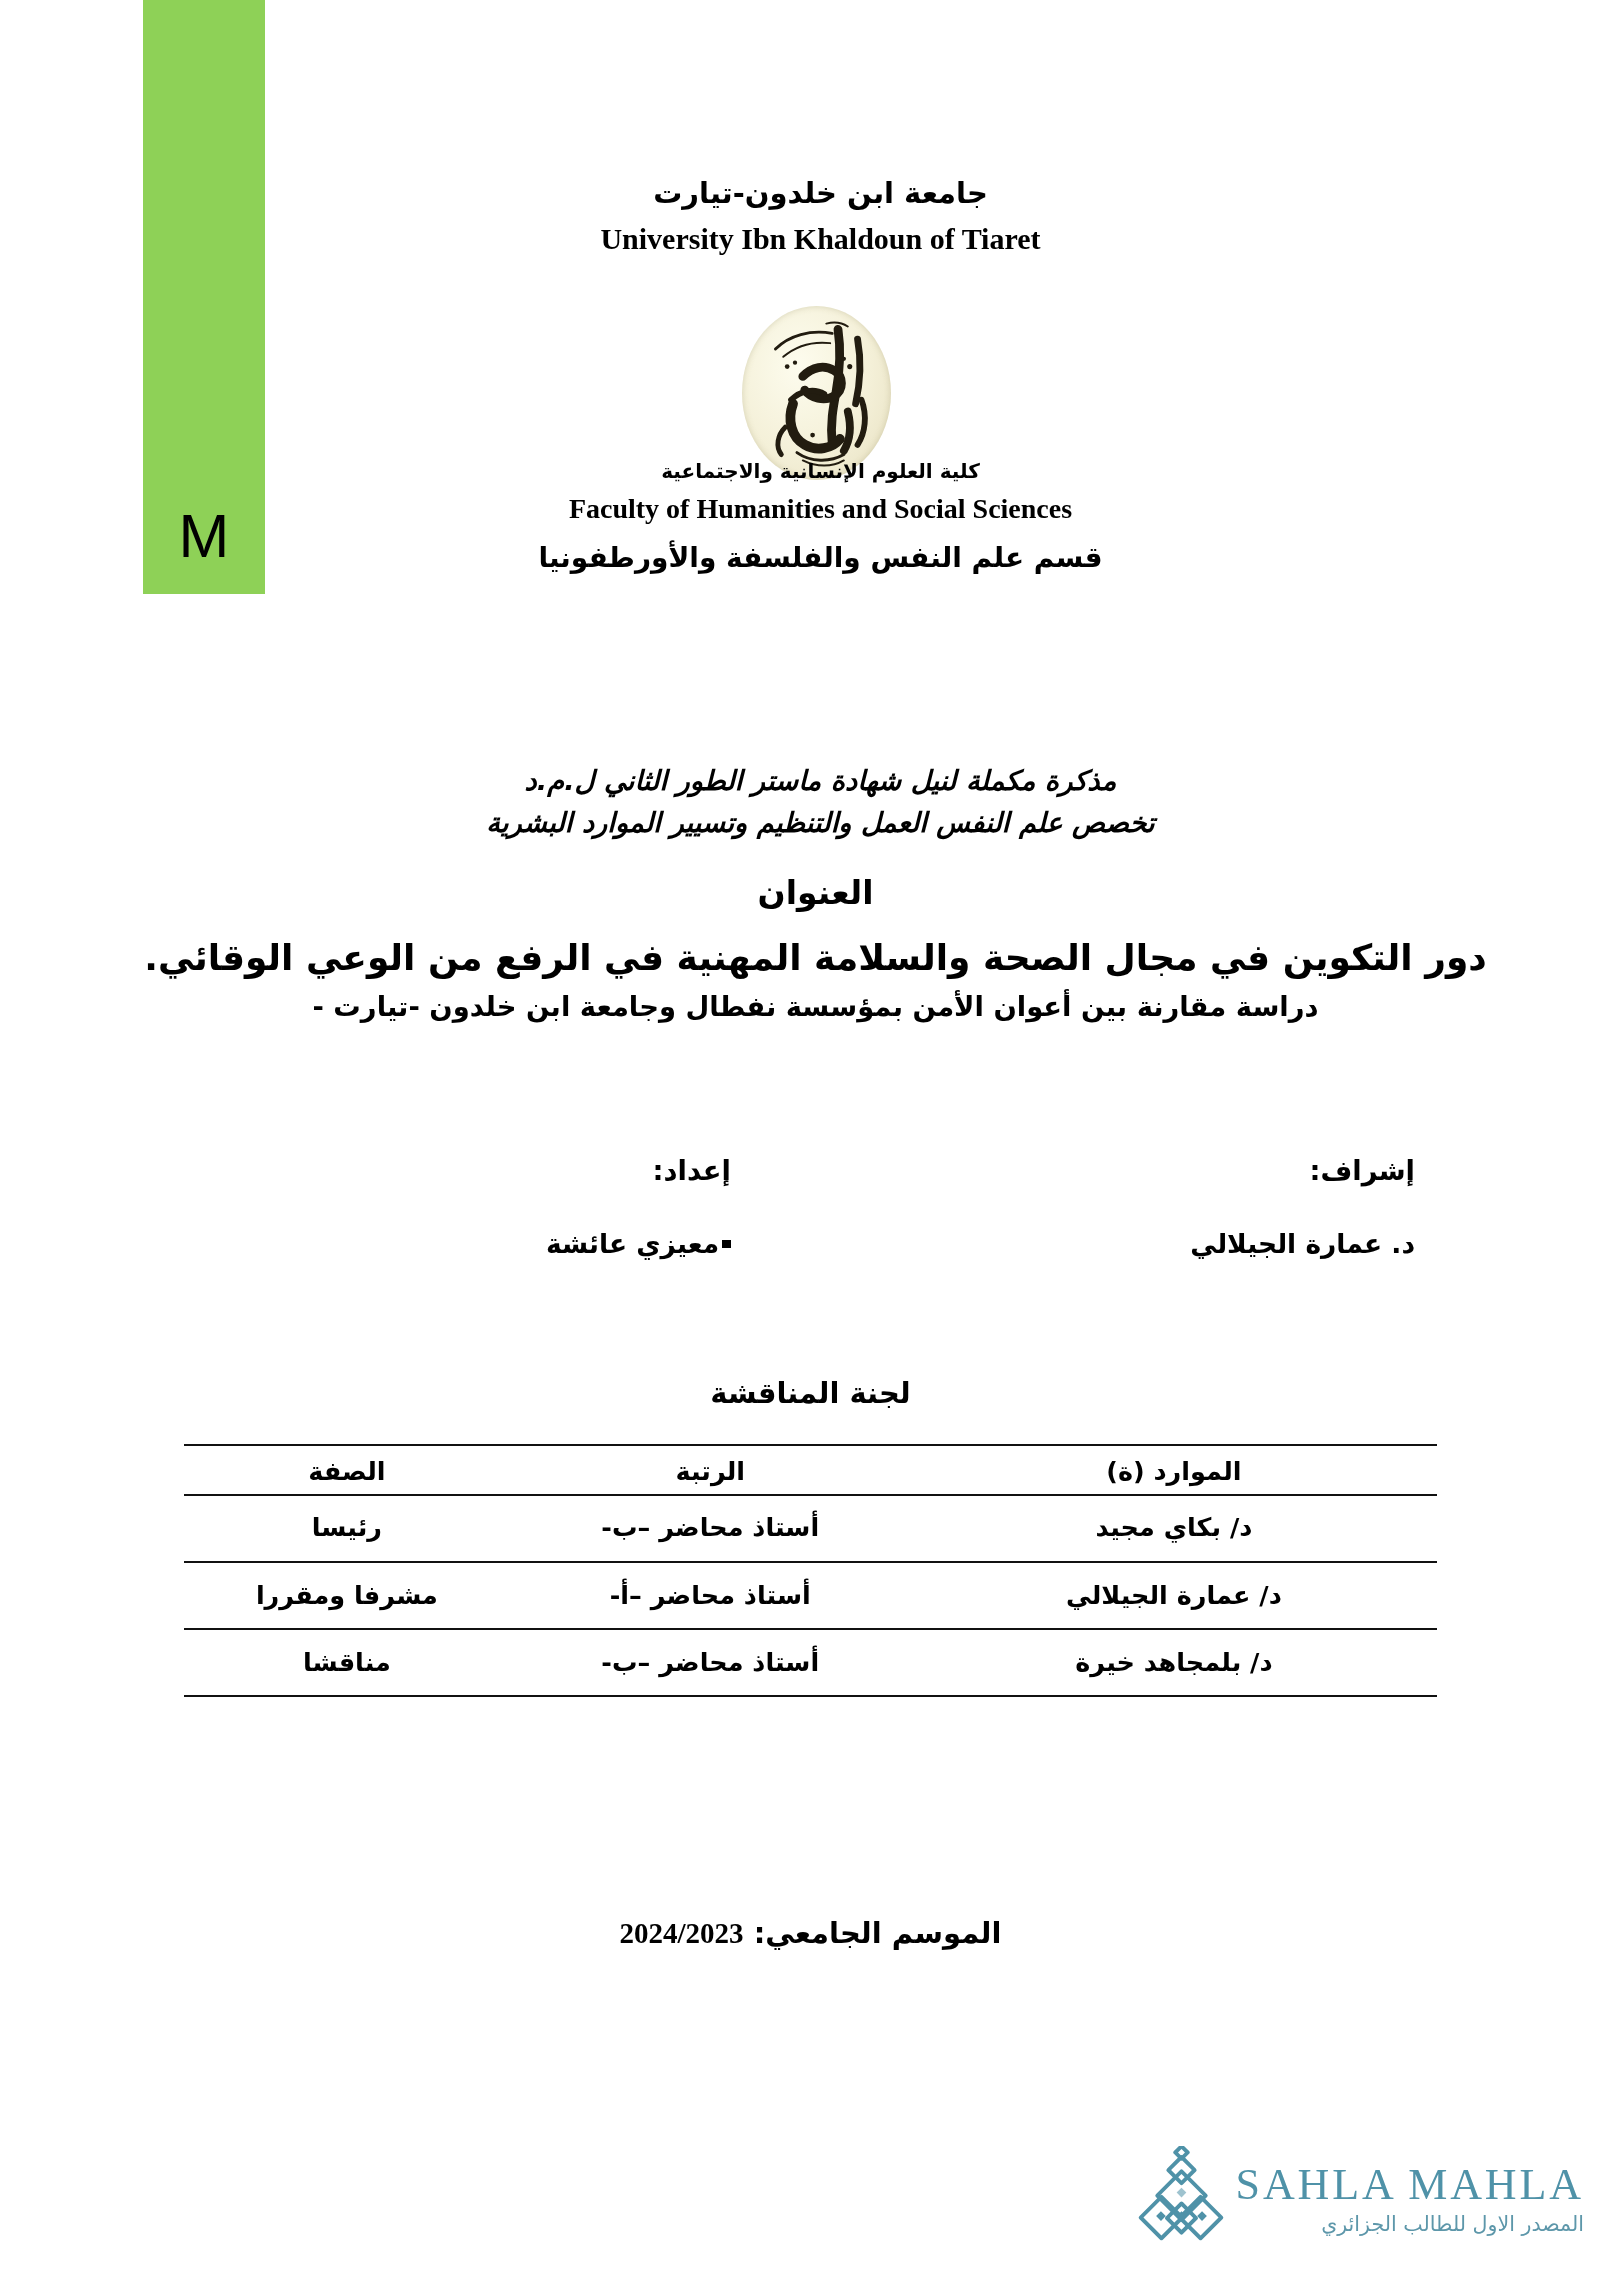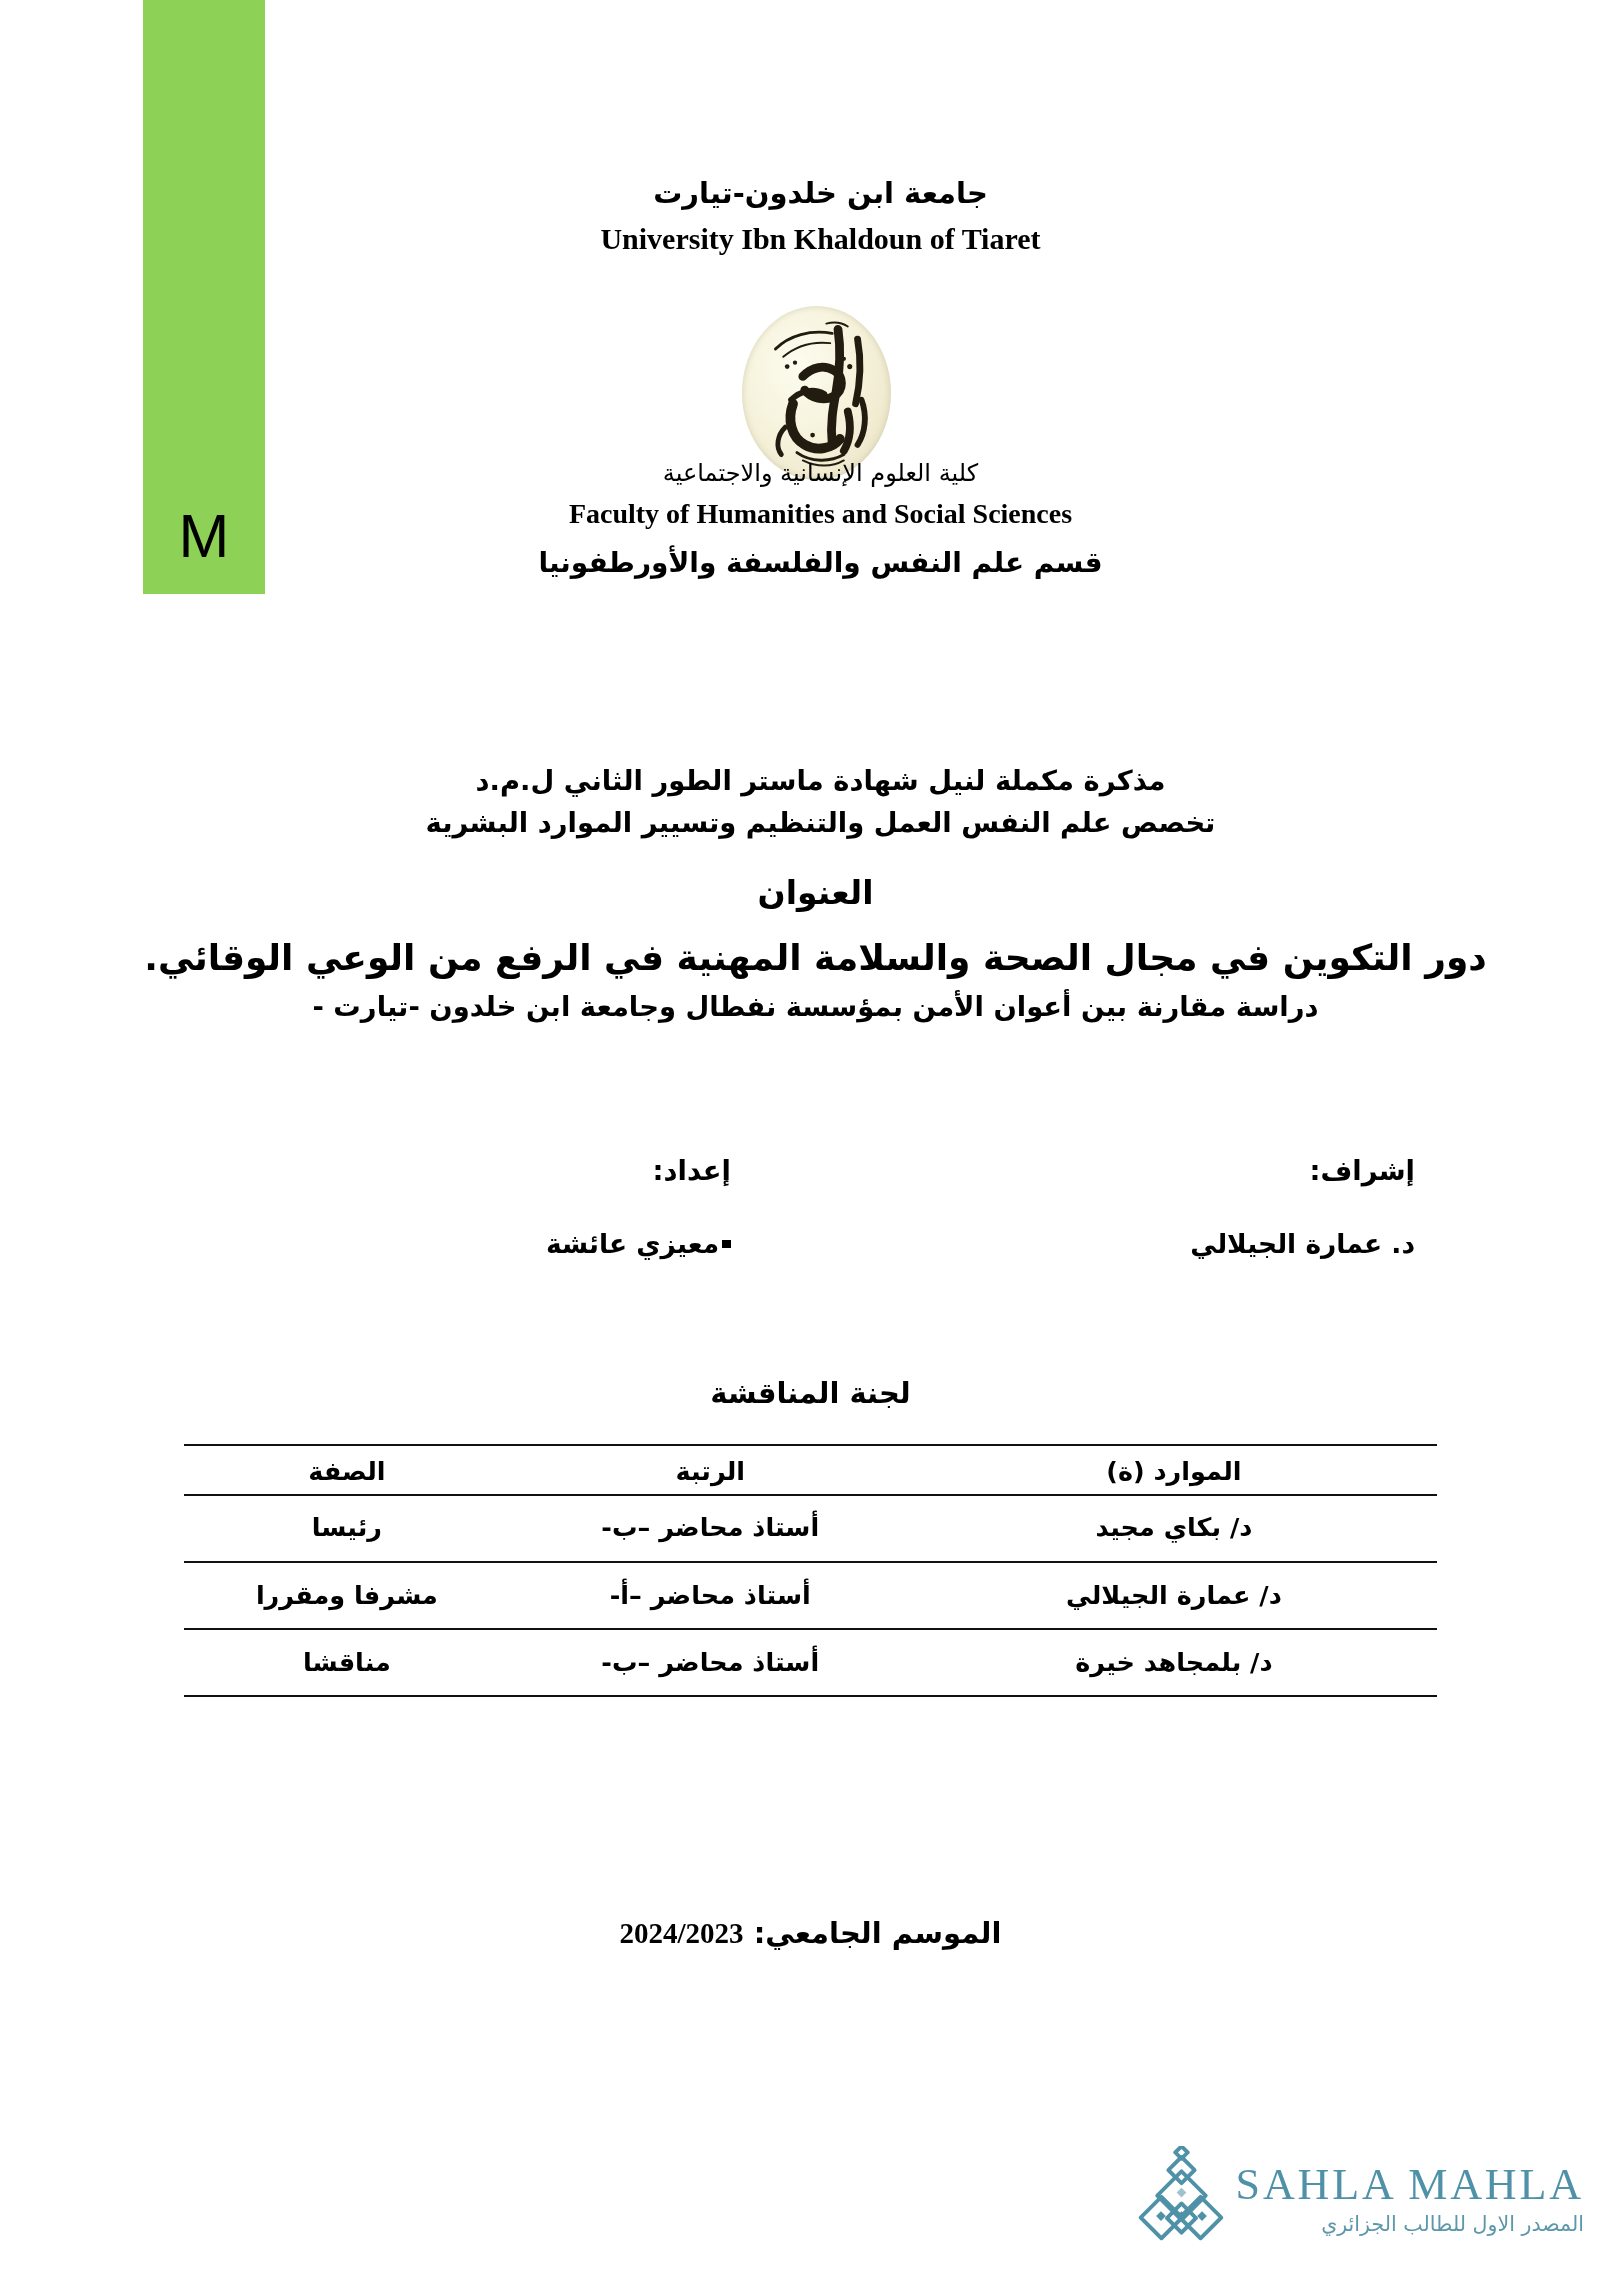--- a/index.html
+++ b/index.html
@@ -96,22 +96,22 @@
 
   
   .fac-block {
     position: absolute;
     left: 147px;
     right: 127px;
     top: 457px;
     text-align: center;
   }
   .fac-ar {
-    font-size: 24px;
-    font-weight: 400;
+    font-size: 20px;
+    font-weight: 700;
     line-height: 1.4;
   }
   .fac-en {
     font-size: 28px;
     font-weight: 700;
     line-height: 1.4;
     margin-top: 3.9px;
   }
   .dep-ar {
     font-size: 28px;
@@ -131,20 +131,21 @@
     position: absolute;
     left: 147px;
     right: 127px;
     top: 760px;
     text-align: center;
   }
   .thesis-line {
     font-size: 27.4px;
     font-weight: 700;
     line-height: 1.55;
+    font-style: italic;
   }
 
   
   .title-block {
     position: absolute;
     left: 118px;
     right: 108px;
     top: 870px;
     text-align: center;
   }

